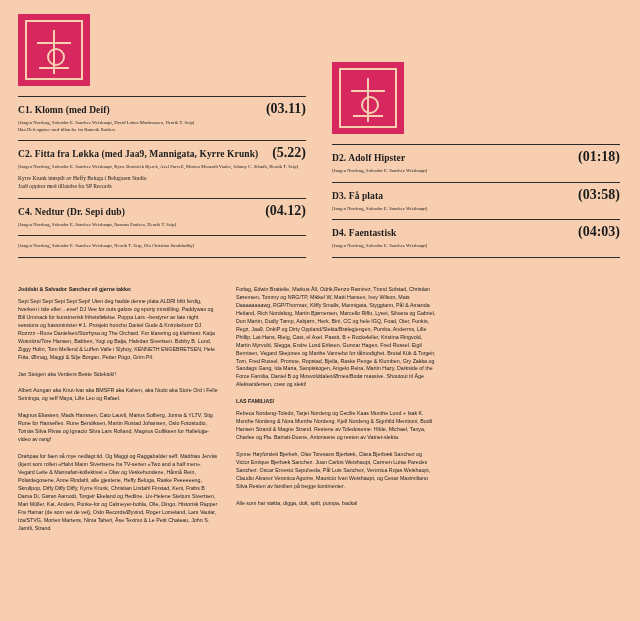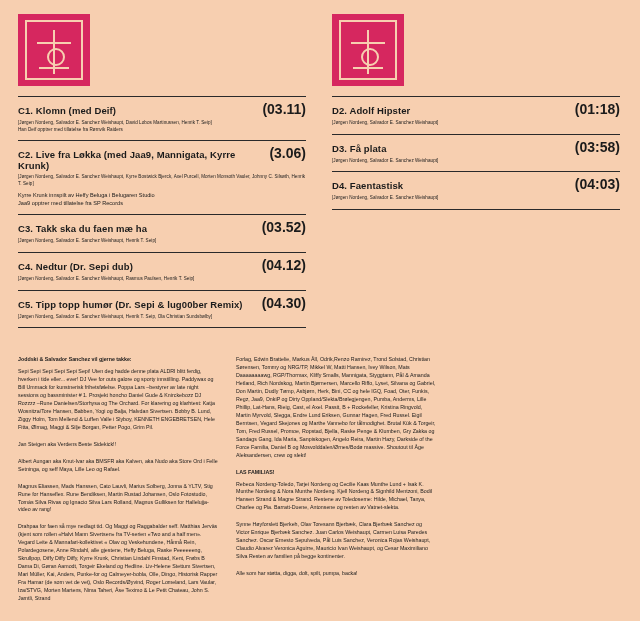--- a/index.html
+++ b/index.html
@@ -19,21 +19,22 @@
     width: 640px;
     height: 621px;
     box-sizing: border-box;
     padding: 14px 18px 8px 18px;
   }
 
   
   .top {
     display: flex;
     gap: 26px;
-    align-items: flex-start;
+    align-items: flex-end;
+    font-family: Liberation Serif, serif;
   }
   .col {
     width: 288px;
   }
   .art {
     width: 72px;
     height: 72px;
     background: #d6275f;
     margin-bottom: 10px;
     position: relative;
@@ -165,57 +166,44 @@
           <span class="track-time">(03.11)</span>
         </div>
         <div class="credits">
           <span class="credit-line">[Jørgen Nordeng, Salvador E. Sanchez Weishaupt, David Lobos Martinussen, Henrik T. Seip]</span>
           <span class="credit-line">Han Deif opptrer med tillatelse fra Rømvik Raiders</span>
         </div>
       </div>
 
       <div class="track">
         <div class="track-head">
-          <span class="track-title">C2. Live fra Løkka (med Jaa9, Mannigata, Kyrre Krunk)</span>
-          <span class="track-time">(3.06)</span>
+          <span class="track-title">C2. Fitta fra Løkka (med Jaa9, Mannigata, Kyrre Krunk)</span>
+          <span class="track-time">(5.22)</span>
         </div>
         <div class="credits">
           <span class="credit-line">[Jørgen Nordeng, Salvador E. Sanchez Weishaupt, Kyrre Bostwick Bjerck, Axel Purcell, Morten Monsoth Vauler, Johnny C. Silsøth, Henrik T. Seip]</span>
         </div>
         <div class="credits-big">
           <span class="credit-line">Kyrre Krunk innspilt av Heffy Beluga i Belugaren Studio</span>
           <span class="credit-line">Jaa9 opptrer med tillatelse fra SP Records</span>
         </div>
       </div>
 
-      <div class="track">
-        <div class="track-head">
-          <span class="track-title">C3. Takk ska du faen mæ ha</span>
-          <span class="track-time">(03.52)</span>
-        </div>
-        <div class="credits">
-          <span class="credit-line">[Jørgen Nordeng, Salvador E. Sanchez Weishaupt, Henrik T. Seip]</span>
-        </div>
-      </div>
 
       <div class="track">
         <div class="track-head">
           <span class="track-title">C4. Nedtur (Dr. Sepi dub)</span>
           <span class="track-time">(04.12)</span>
         </div>
         <div class="credits">
           <span class="credit-line">[Jørgen Nordeng, Salvador E. Sanchez Weishaupt, Rasmus Paulsen, Henrik T. Seip]</span>
         </div>
       </div>
 
       <div class="track">
-        <div class="track-head">
-          <span class="track-title">C5. Tipp topp humør (Dr. Sepi &amp; lug00ber Remix)</span>
-          <span class="track-time">(04.30)</span>
-        </div>
         <div class="credits">
           <span class="credit-line">[Jørgen Nordeng, Salvador E. Sanchez Weishaupt, Henrik T. Seip, Ola Christian Sundsbølby]</span>
         </div>
       </div>
     </div>
 
     <div class="col">
       <div class="art">
         <div class="inner">
             <div class="dot"></div>

